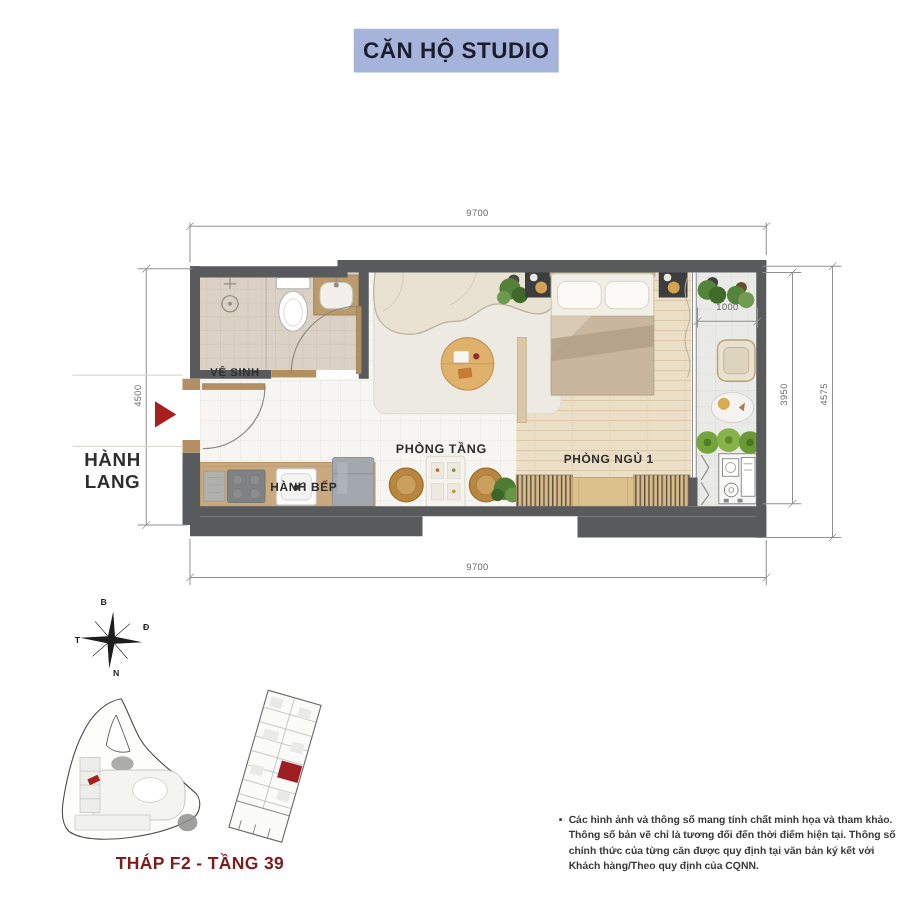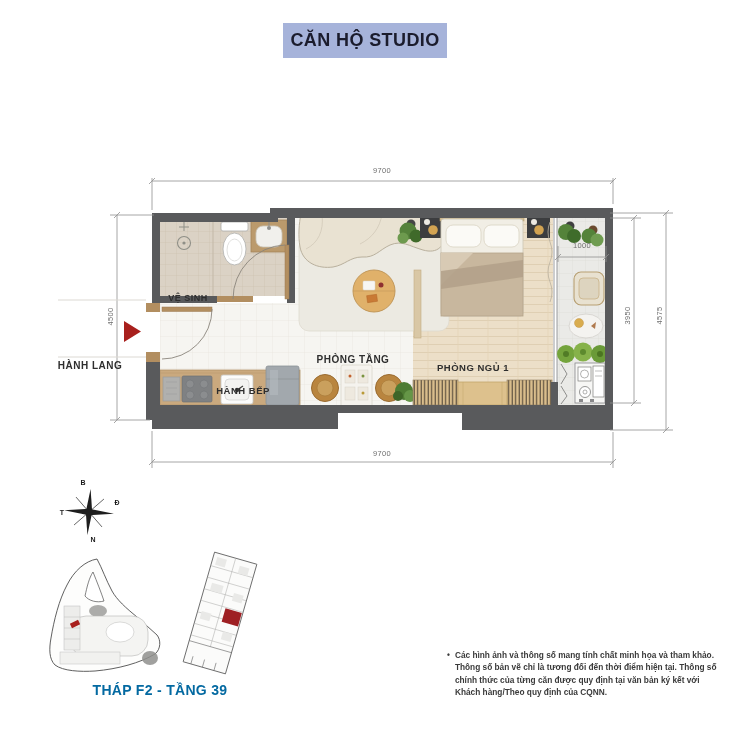--- a/index.html
+++ b/index.html
@@ -10,21 +10,21 @@
   .title-box{left:283px;top:23px;width:164px;height:35px;background:#a6b3da;
              display:flex;align-items:center;justify-content:center;
              font-size:18px;font-weight:bold;color:#1b1c2d;letter-spacing:.4px;}
   .dt{width:185px;text-align:right;font-size:17px;font-weight:bold;color:#1e2234;letter-spacing:.2px;}
   .dt1{left:513px;top:30px;} .dt2{left:513px;top:59px;}
   .room-label{transform:translate(0,0);text-align:center;font-weight:bold;color:#2e2e2e;letter-spacing:.5px;margin-top:29px;}
   .dim-label{text-align:center;font-size:7.5px;color:#6e6e6e;letter-spacing:.3px;}
   .rot{transform:rotate(-90deg);}
   .compass-label{width:16px;text-align:center;font-size:7px;font-weight:bold;color:#1a1a1a;}
   .tower-label{left:75px;top:682px;width:170px;text-align:center;
-               font-size:14px;font-weight:bold;color:#0369a1;letter-spacing:.3px;}
+               font-size:14px;font-weight:bold;color:#7f1d1d;letter-spacing:.3px;}
   .disclaimer{left:447px;top:649px;width:272px;display:flex;
               font-size:8.3px;line-height:1.5;font-weight:bold;color:#3a3a3a;}
   .disclaimer .bullet{margin-right:5px;}
 </style>
 </head>
 <body>
 
 <div class="canvas">
 
   <svg class="plan-svg" viewBox="0 0 730 730">
@@ -299,22 +299,22 @@
   <div class="abs dim-label" style="left:352px;top:166px;width:60px;">9700</div>
   <div class="abs dim-label" style="left:352px;top:449px;width:60px;">9700</div>
   <div class="abs dim-label rot" style="left:90px;top:312px;width:40px;">4500</div>
   <div class="abs dim-label" style="left:562px;top:241px;width:40px;">1000</div>
   <div class="abs dim-label rot" style="left:607px;top:311px;width:40px;">3950</div>
   <div class="abs dim-label rot" style="left:639px;top:311px;width:40px;">4575</div>
 
   <div class="abs room-label" style="left:158px;top:264px;width:60px;font-size:9px;">VỆ SINH</div>
   <div class="abs room-label" style="left:303px;top:325px;width:100px;font-size:10px;">PHÒNG TẦNG</div>
   <div class="abs room-label" style="left:193px;top:356px;width:100px;font-size:9.5px;">HÀNH BẾP</div>
-  <div class="abs room-label" style="left:423px;top:333px;width:100px;font-size:9.5px;">PHÒNG NGỦ 1</div>
-  <div class="abs room-label" style="left:50px;top:331px;width:80px;font-size:10px;">HÀNH LANG</div>
+  <div class="abs room-label" style="left:423px;top:333px;width:100px;font-size:9.5px;text-align:right;">PHÒNG NGỦ 1</div>
+  <div class="abs room-label" style="left:50px;top:331px;width:80px;font-size:15px;">HÀNH LANG</div>
 
   <div class="abs compass-label" style="left:75px;top:479px;">B</div>
   <div class="abs compass-label" style="left:109px;top:499px;">Đ</div>
   <div class="abs compass-label" style="left:54px;top:509px;">T</div>
   <div class="abs compass-label" style="left:85px;top:536px;">N</div>
 
   <div class="abs tower-label">THÁP F2 - TẦNG 39</div>
 
   <div class="abs disclaimer">
     <span class="bullet">•</span>

